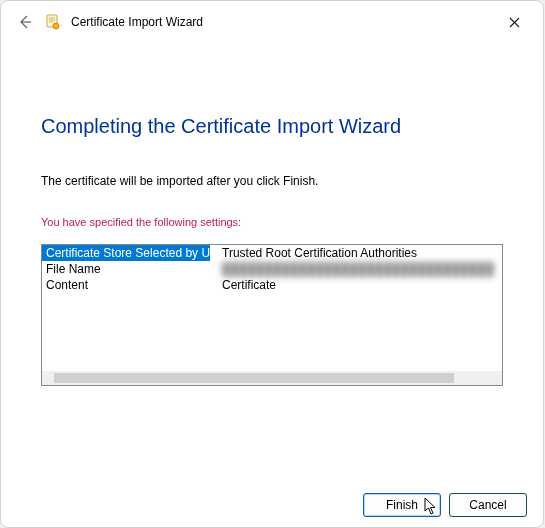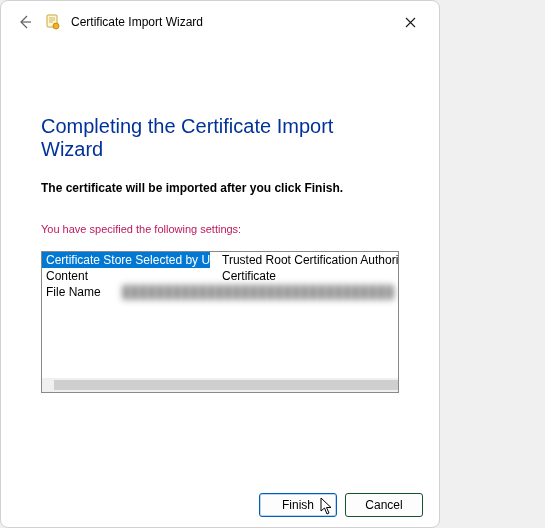--- a/index.html
+++ b/index.html
@@ -5,21 +5,21 @@
     * { box-sizing: border-box; margin: 0; padding: 0; }
     body {
       font-family: 'Segoe UI', Tahoma, sans-serif;
       font-size: 12px;
       background: #f0f0f0;
       width: 545px;
       height: 528px;
       overflow: hidden;
     }
     .window {
-      width: 440px;
+      width: 544px;
       height: 528px;
       background: #ffffff;
       border: 1px solid #d0d0d0;
       border-radius: 8px;
       position: relative;
       display: flex;
       flex-direction: column;
     }
     .titlebar {
       height: 42px;
@@ -61,27 +61,26 @@
     }
     .content {
       flex: 1;
       padding: 22px 40px 0 40px;
     }
     .heading {
       color: #003399;
       font-size: 20px;
       font-weight: 400;
       margin-top: 50px;
-      margin-bottom: 20px;
+      margin-bottom: 36px;
     }
     .desc {
       font-size: 12px;
       color: #000;
       margin-bottom: 28px;
-      font-weight: bold;
     }
     .settings-label {
       font-size: 11px;
       color: #be185d;
       margin-bottom: 16px;
     }
     .table-wrap {
       border: 1px solid #888;
       height: 142px;
       overflow: hidden;
@@ -198,26 +197,26 @@
     <p class="desc">The certificate will be imported after you click Finish.</p>
     <p class="settings-label">You have specified the following settings:</p>
 
     <div class="table-wrap">
       <div class="table-inner">
         <div class="row selected">
           <div class="cell-key">Certificate Store Selected by User</div>
           <div class="cell-val">Trusted Root Certification Authorities</div>
         </div>
         <div class="row">
+          <div class="cell-key">File Name</div>
+          <div class="cell-val blurred">████████████████████████████████</div>
+        </div>
+        <div class="row">
           <div class="cell-key">Content</div>
           <div class="cell-val">Certificate</div>
-        </div>
-        <div class="row">
-          <div class="cell-key">File Name</div>
-          <div class="cell-val blurred">████████████████████████████████</div>
         </div>
       </div>
       <div class="hscroll">
         <div class="hscroll-thumb"></div>
       </div>
     </div>
   </div>
 
   <div class="footer">
     <button class="btn primary">Finish</button>

